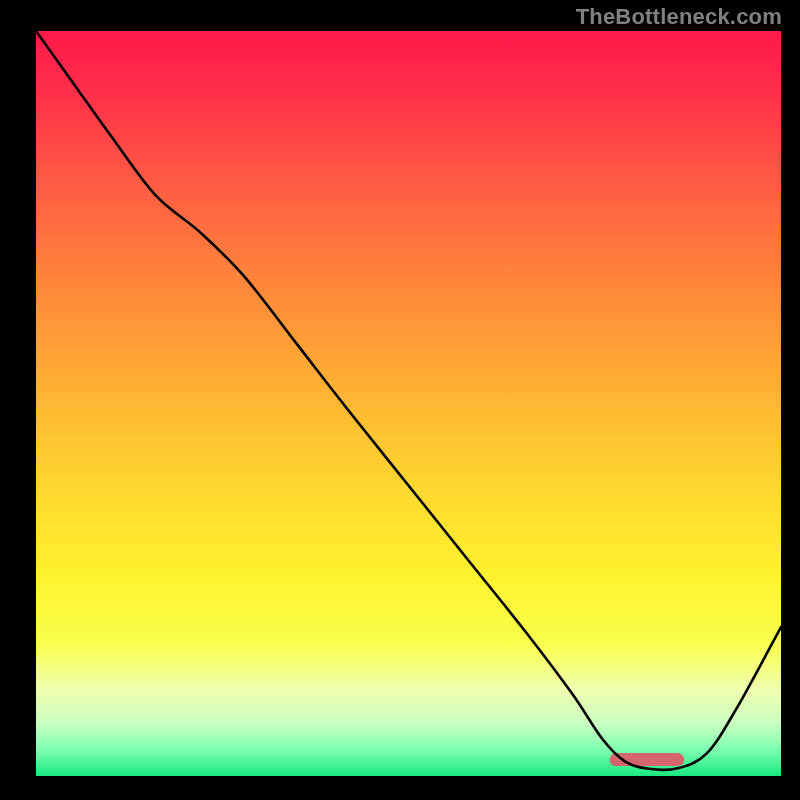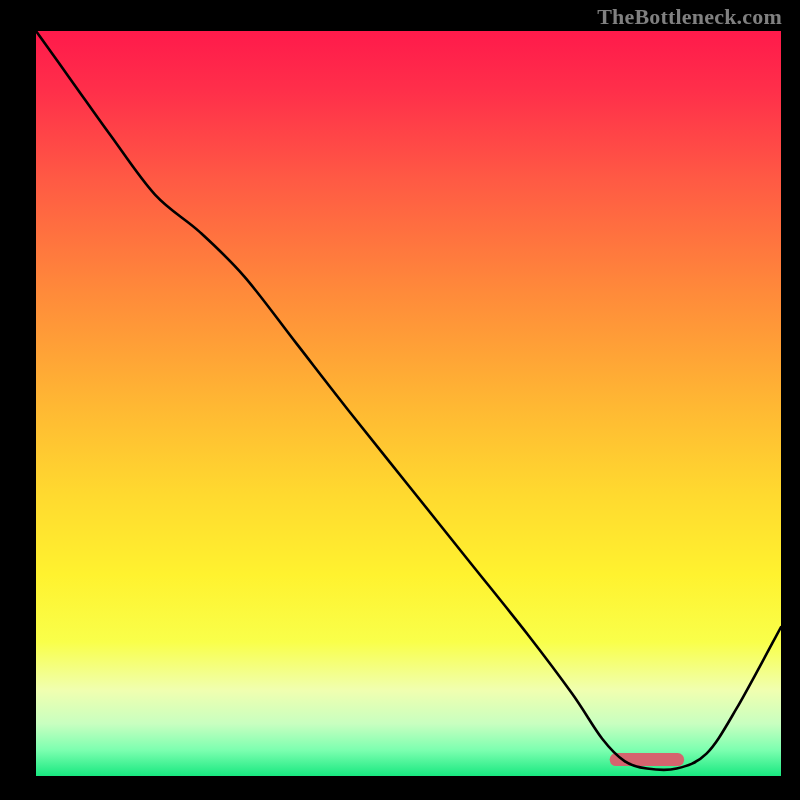--- a/index.html
+++ b/index.html
@@ -7,21 +7,21 @@
   .frame {
     position: absolute;
     left: 0; top: 0;
     width: 800px; height: 800px;
     background: #000;
   }
   .watermark {
     position: absolute;
     top: 4px;
     right: 18px;
-    font-family: Liberation Serif, serif;
+    font-family: Liberation Sans, sans-serif;
     font-size: 22px;
     font-weight: bold;
     color: #808080;
     letter-spacing: 0.2px;
   }
   .plot-area {
     position: absolute;
     left: 36px;
     top: 31px;
     width: 745px;

